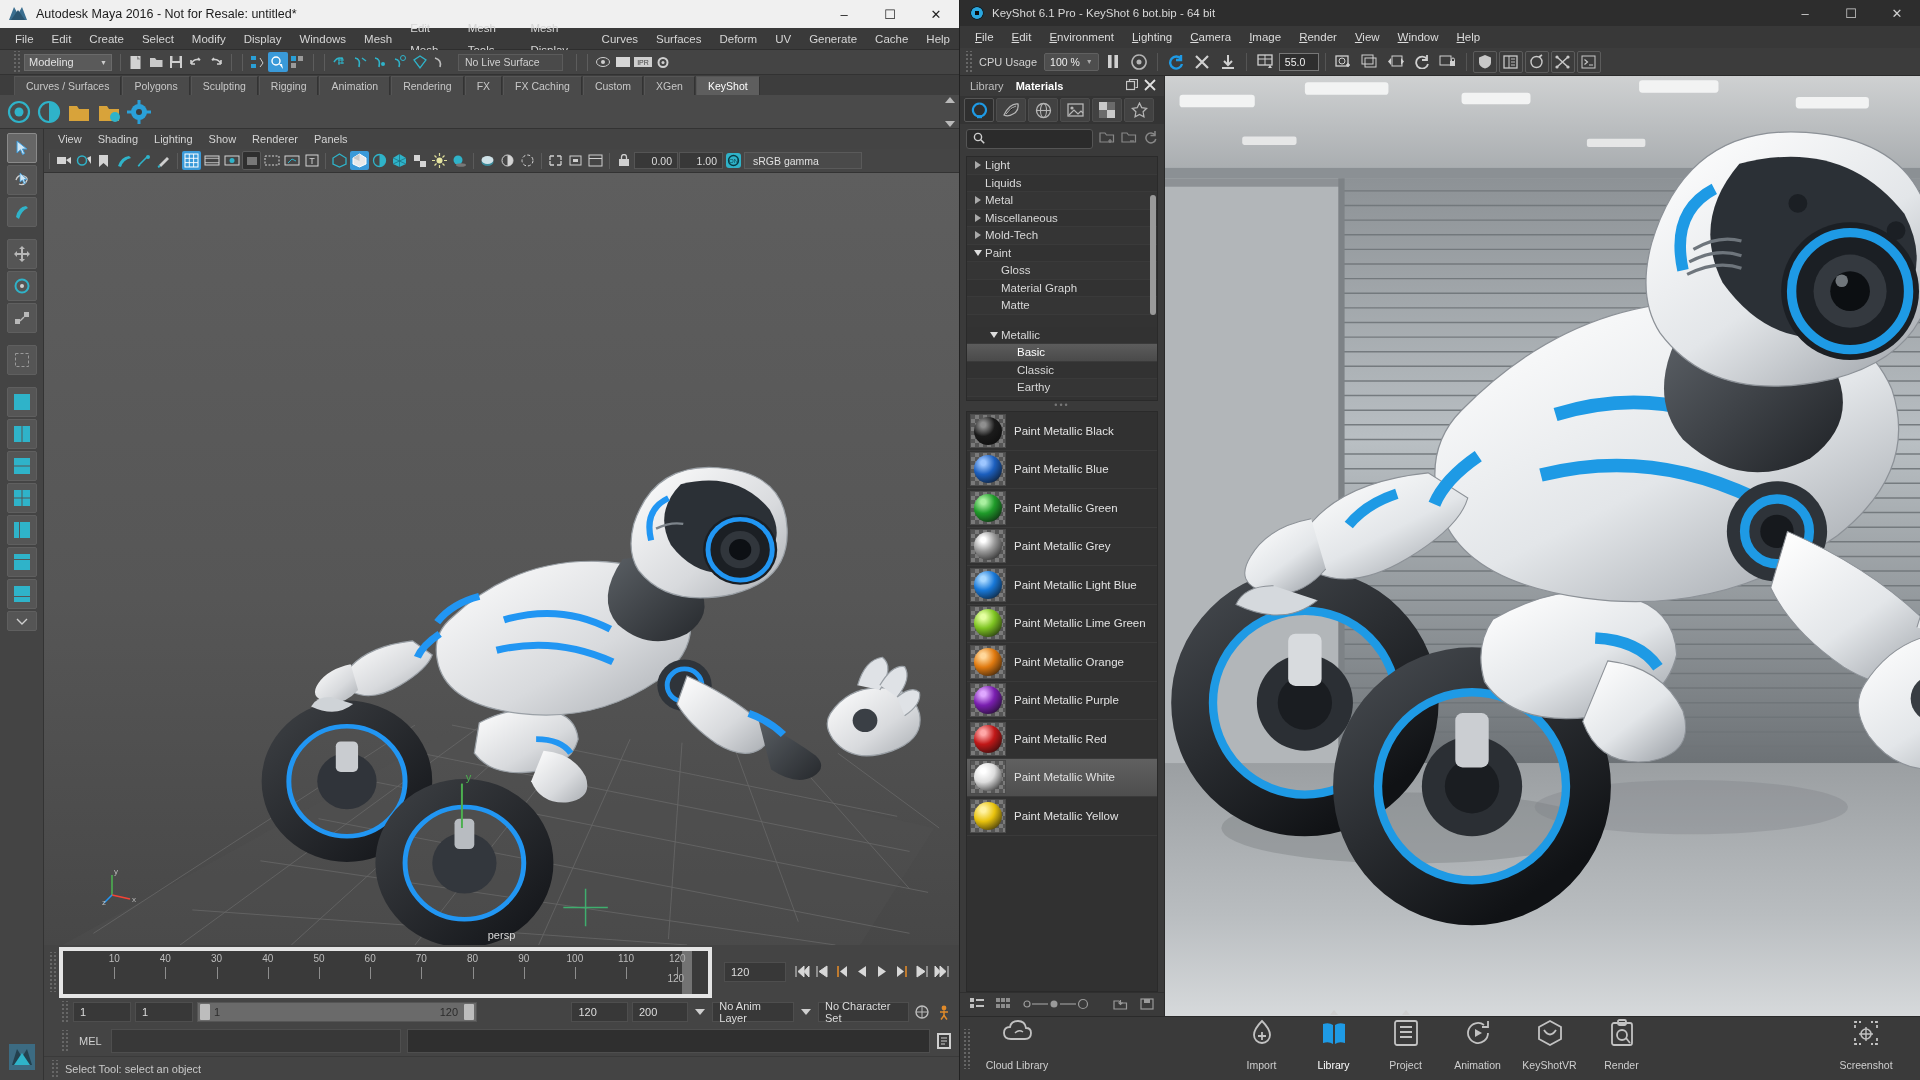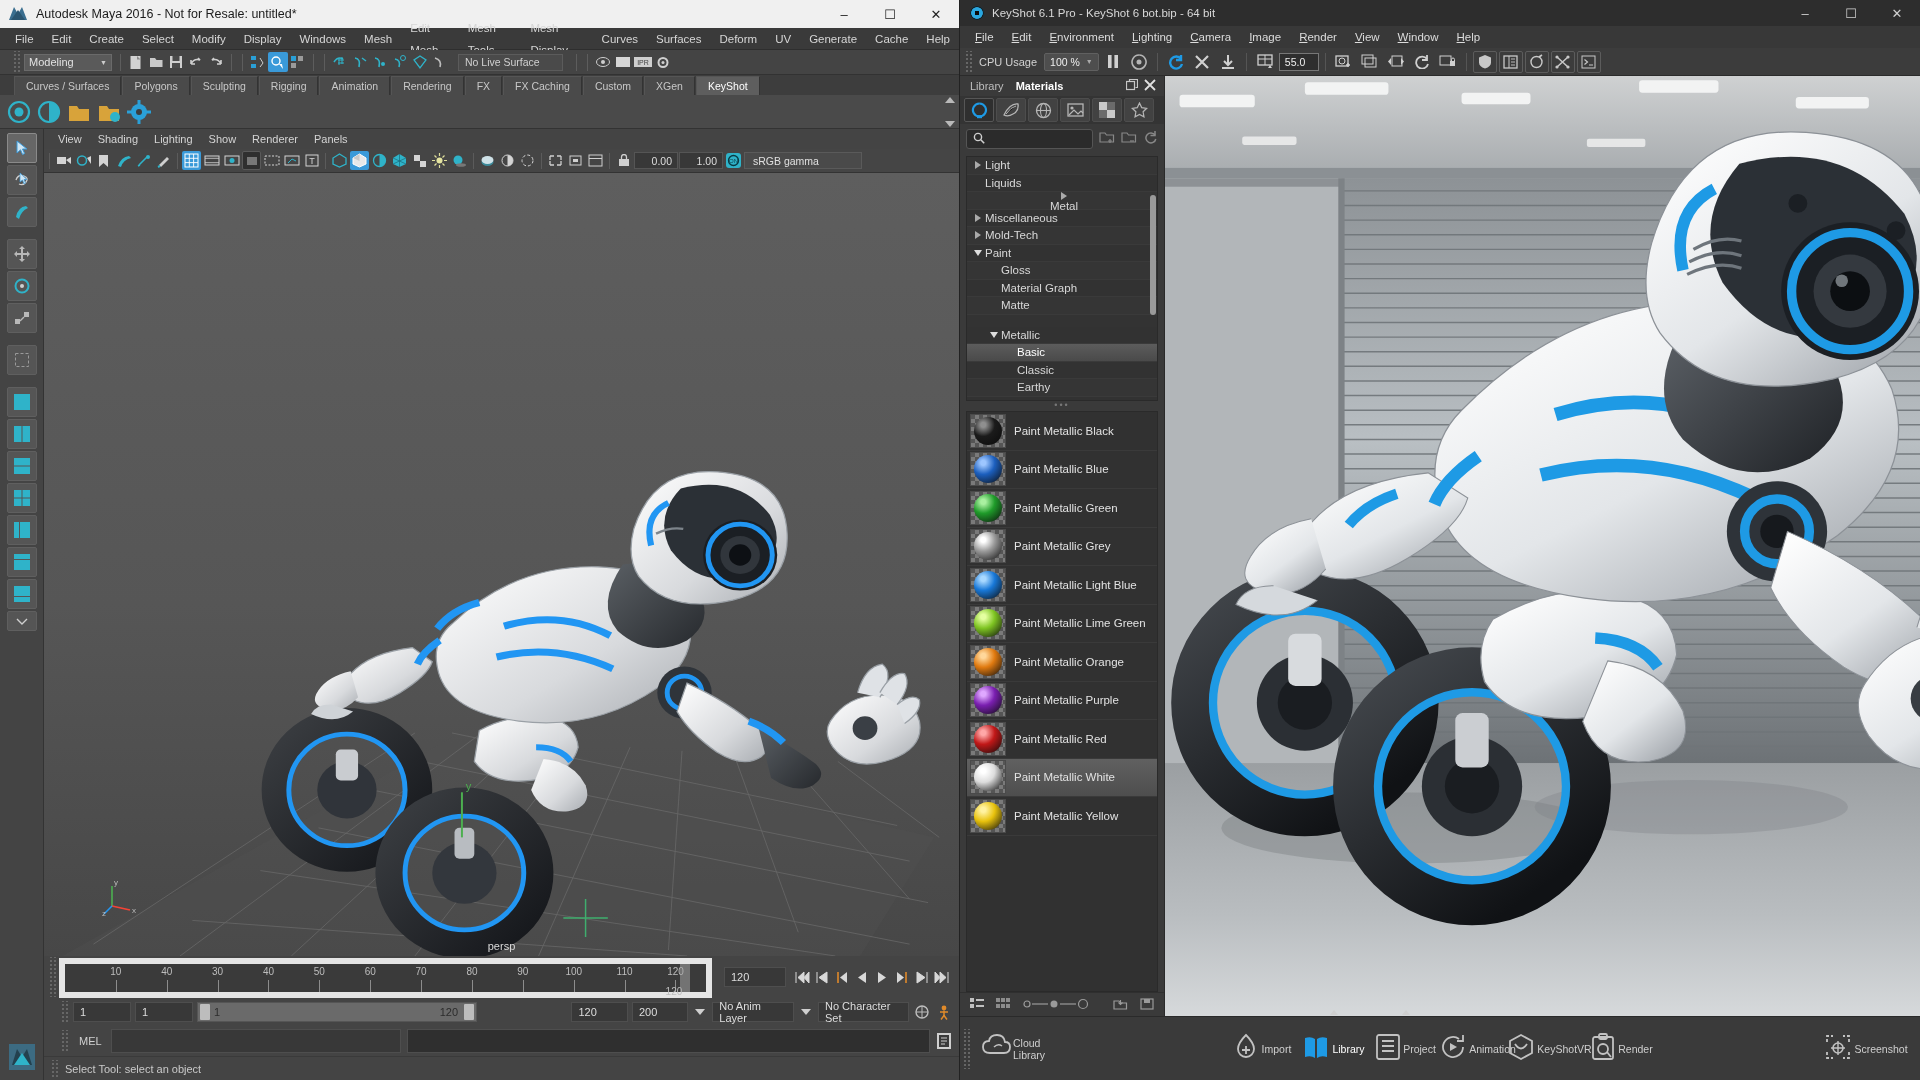--- a/index.html
+++ b/index.html
@@ -74,22 +74,22 @@
             display:flex;align-items:center;justify-content:flex-end;padding:0 5px;width:44px;}
   .gammabox{height:17px;background:#4a4a4a;border:1px solid #5a5a5a;color:#e0e0e0;font-size:10.5px;
             display:flex;align-items:center;padding:0 8px;min-width:118px;}
 
   .viewport { flex:1; position:relative; overflow:hidden;
               background:linear-gradient(180deg,#5d5d5d 0%,#5a5a5a 42%,#4f4f4f 60%,#4a4a4a 100%);}
   .vp-label{position:absolute;bottom:4px;left:0;right:0;text-align:center;font-size:11px;color:#d9d9d9;}
   .vp-axis{position:absolute;left:58px;bottom:36px;}
 
   .tl-wrap{background:#444;}
-  .timeslider{height:40px;background:#3a3a3a;margin:2px 6px 0 16px;position:relative;
-              border:6px solid #e5e5e5;}
+  .timeslider{height:51px;background:#3a3a3a;margin:2px 6px 0 16px;position:relative;
+              border:4px solid #e5e5e5;}
   .tl-ticks{position:absolute;inset:0;}
   .tl-tick{position:absolute;top:16px;width:1px;height:12px;background:#8d8d8d;}
   .tl-num{position:absolute;top:2px;font-size:10px;color:#bdbdbd;transform:translateX(-50%);}
   .tl-cursor{position:absolute;top:0;bottom:0;width:10px;background:#a3a3a3;opacity:.55;}
   .tl-row{height:28px;display:flex;align-items:center;gap:4px;padding:2px 6px 2px 16px;}
   .f{height:20px;background:#383838;border:1px solid #4e4e4e;color:#ddd;font-size:11px;
      display:flex;align-items:center;padding:0 6px;}
   .rangebar{height:20px;background:#6a6a6a;border:1px solid #555;flex:0 0 280px;
             display:flex;align-items:center;justify-content:space-between;padding:0 2px;
             font-size:11px;color:#2c2c2c;}
@@ -167,21 +167,21 @@
      background-size:8px 8px;background-position:0 0,4px 4px;}
   .msphere{position:absolute;left:50%;top:50%;transform:translate(-50%,-50%);
            width:28px;height:28px;border-radius:50%;}
   .mname{font-size:11.5px;color:#e2e2e2;}
   .mat-foot{height:24px;background:#3a3a3a;display:flex;align-items:center;gap:12px;padding:0 10px;
             border-top:1px solid #2f2f2f;}
 
   .ks-view{flex:1;position:relative;overflow:hidden;background:#8c8c8c;min-width:0;}
   .ks-bottom{height:64px;background:#3a3a3a;display:flex;align-items:center;
              border-top:1px solid #2a2a2a;position:relative;}
-  .bb{display:flex;flex-direction:row;align-items:center;justify-content:center;gap:2px;
+  .bb{display:flex;flex-direction:column;align-items:center;gap:8px;
       width:72px;height:60px;}
   .bb .bl{font-size:10.5px;color:#cfcfcf;}
   .bb.act .bl{color:#ffffff;}
   .caret{position:absolute;top:-9px;width:0;height:0;border-left:4px solid transparent;
          border-right:4px solid transparent;border-bottom:5px solid #cfcfcf;}
   .bbwrap{position:relative;display:flex;flex-direction:column;align-items:center;}
 </style>
 </head>
 <body>
 
@@ -1169,21 +1169,21 @@
       <div class="trow" style="padding-left: 4px;">
             <span class="tw">
               <i class="closed"></i>
             </span>
             <span>Light</span>
           </div>
           <div class="trow" style="padding-left: 4px;">
             <span class="tw"></span>
             <span>Liquids</span>
           </div>
-          <div class="trow" style="padding-left: 4px; flex-direction: column;">
+          <div class="trow" style="padding-left: 4px;">
             <span class="tw">
               <i class="closed"></i>
             </span>
             <span>Metal</span>
           </div>
           <div class="trow" style="padding-left: 4px;">
             <span class="tw">
               <i class="closed"></i>
             </span>
             <span>Miscellaneous</span>

